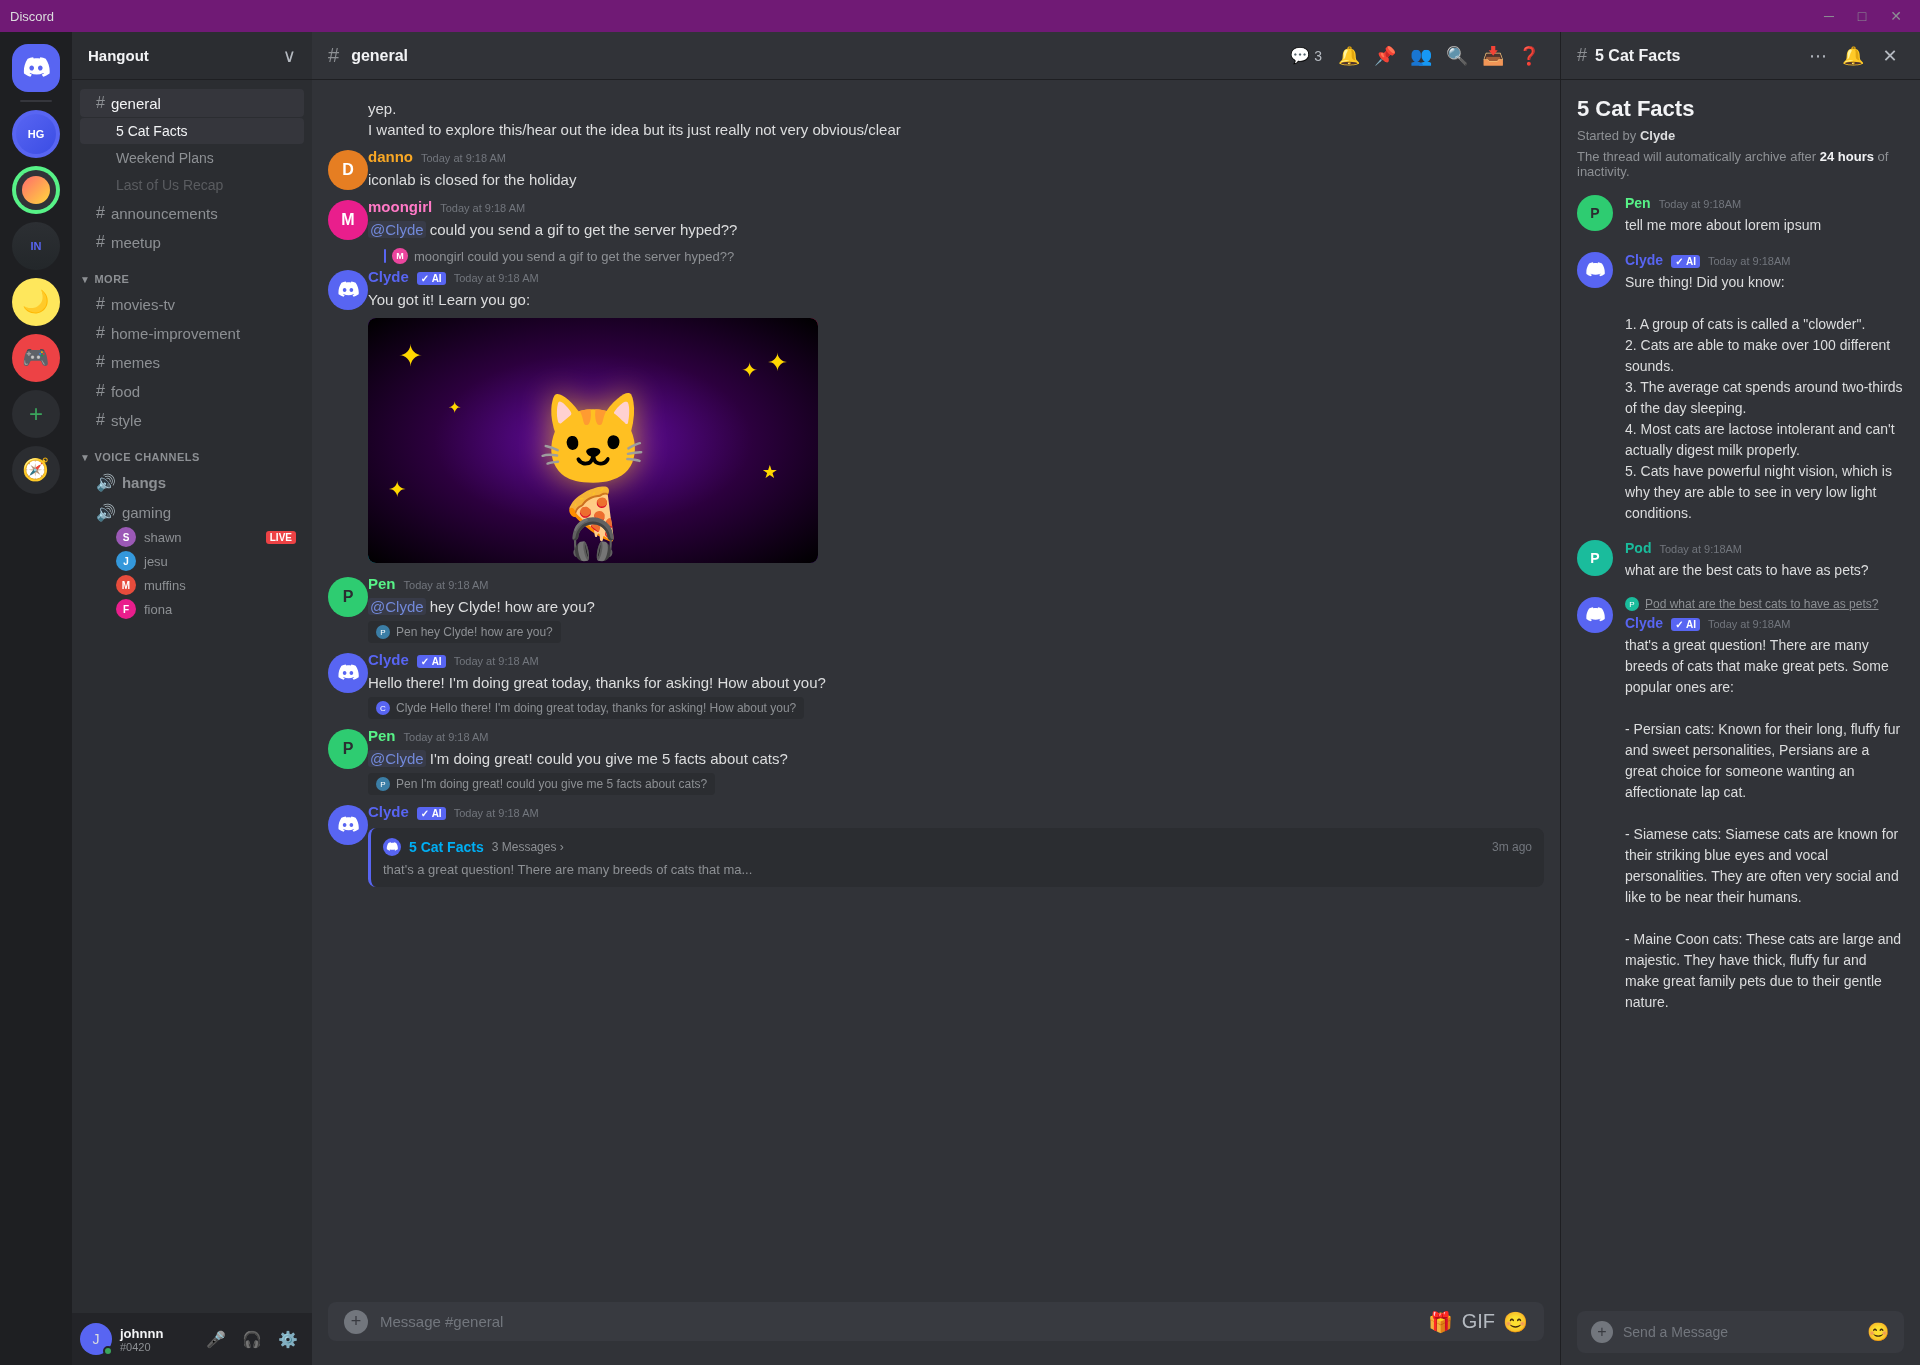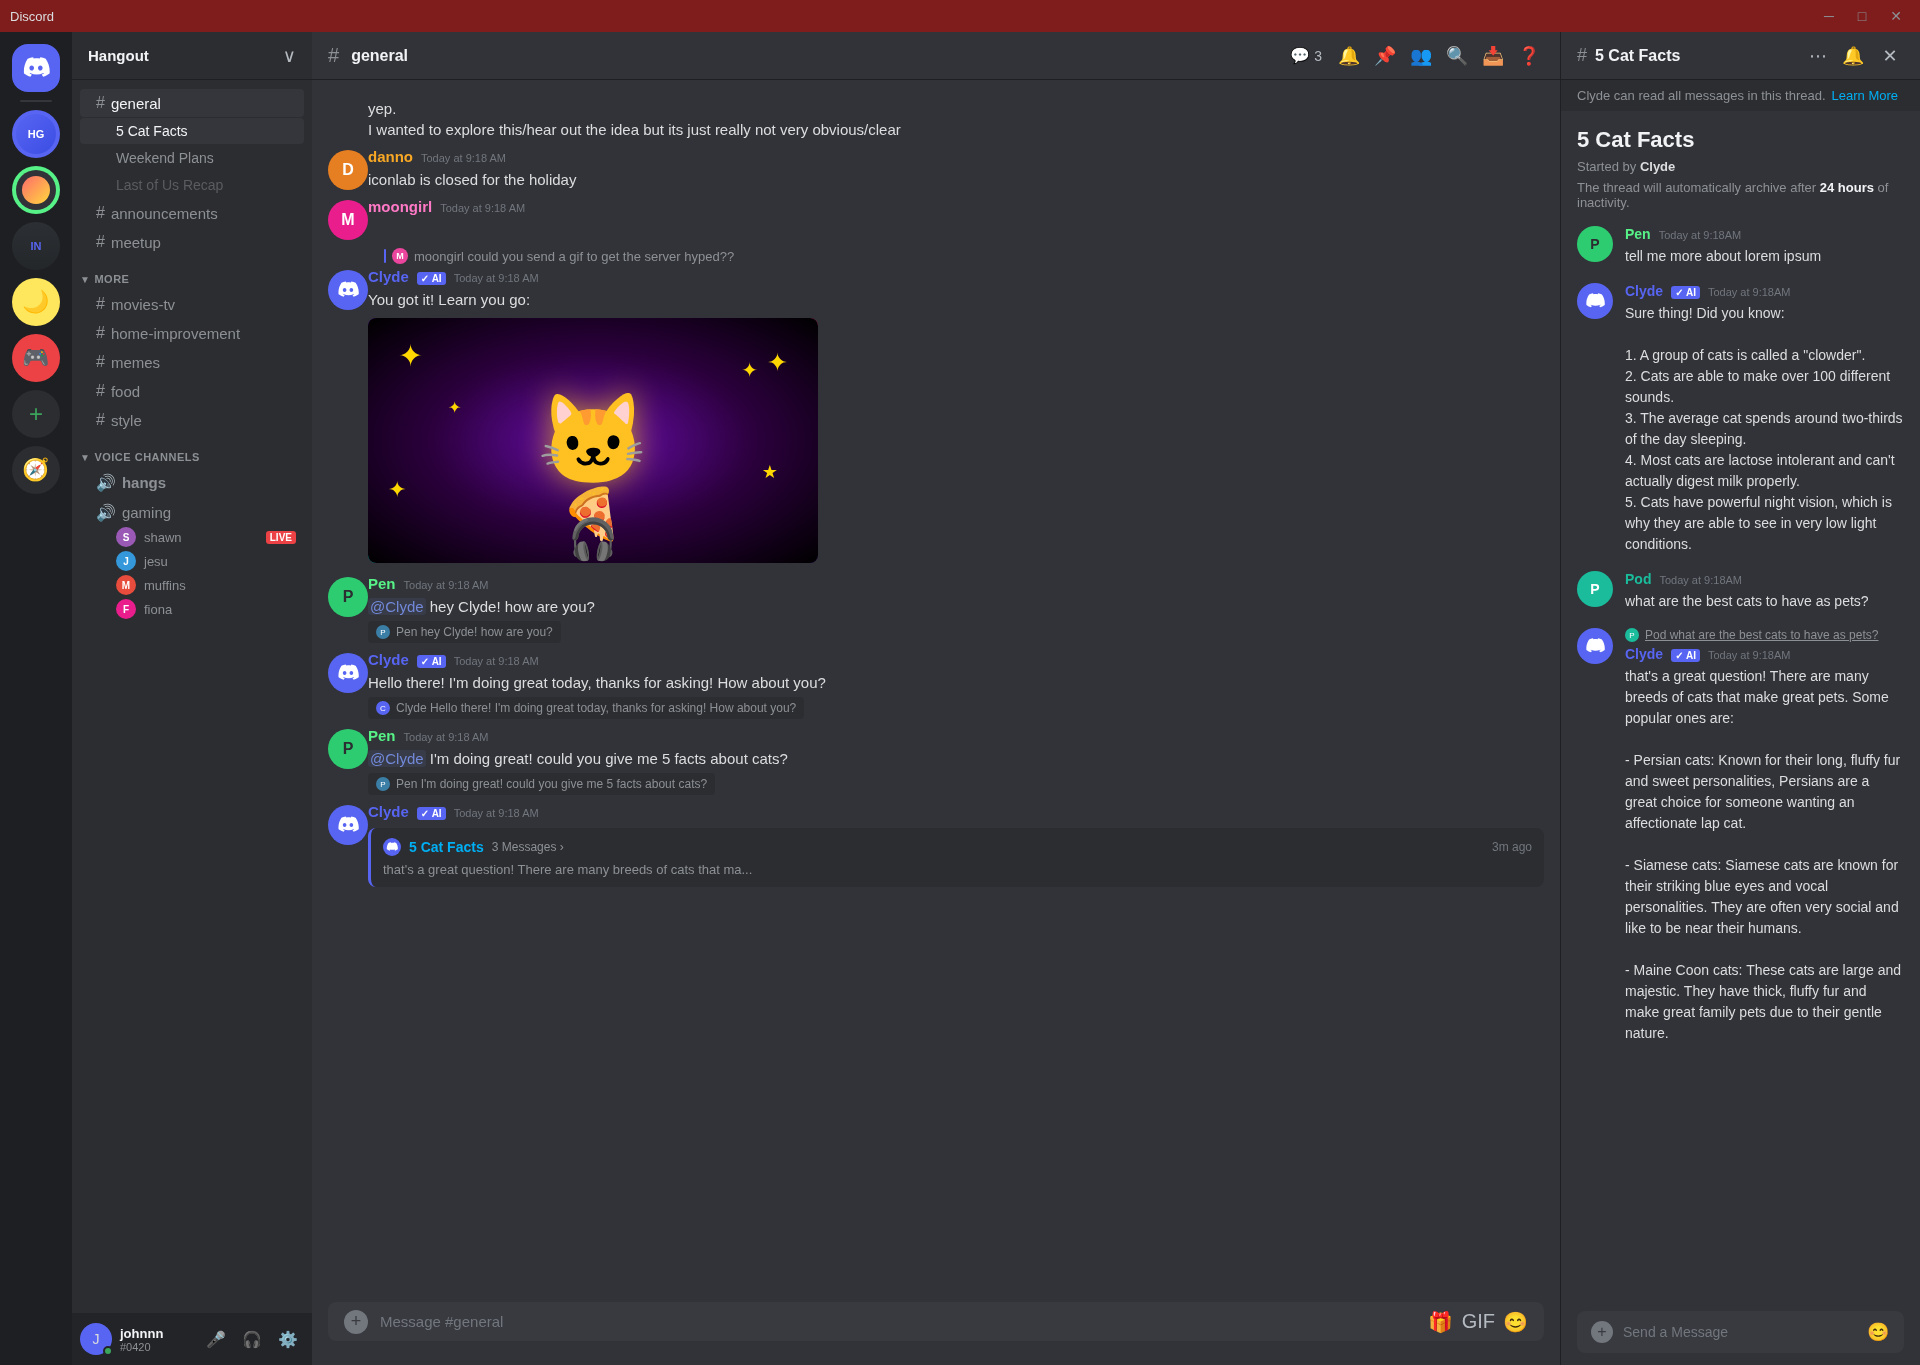--- a/index.html
+++ b/index.html
@@ -9,21 +9,21 @@
       color: #dcddde;
       width: 1920px;
       height: 1365px;
       overflow: hidden;
       display: flex;
       flex-direction: column;
     }
 
     
     .title-bar {
-      background: #7f1d1d;
+      background: #701a75;
       height: 32px;
       display: flex;
       align-items: center;
       padding: 0 10px;
       color: #dcddde;
       font-size: 13px;
       -webkit-app-region: drag;
       flex-shrink: 0;
     }
     .title-bar .app-name {
@@ -815,20 +815,21 @@
         </div>
       </div>
 
       <div class="message-group">
         <div class="avatar av-pink" style="display:flex;align-items:center;justify-content:center;font-size:16px;font-weight:700;color:white;">M</div>
         <div class="message-content">
           <div class="message-header">
             <span class="message-username username-moongirl">moongirl</span>
             <span class="message-timestamp">Today at 9:18 AM</span>
           </div>
+          <div class="message-text"><span class="mention">@Clyde</span> could you send a gif to get the server hyped??</div>
         </div>
       </div>
 
       <div style="padding: 2px 0;">
         <div class="reply-preview">
           <div style="width:2px;height:14px;background:#5865f2;border-radius:1px;margin-left:20px;"></div>
           <div style="width:16px;height:16px;border-radius:50%;background:#eb459e;display:flex;align-items:center;justify-content:center;font-size:9px;color:white;font-weight:700;">M</div>
           <span style="color:#8d9094;font-size:13px;">moongirl could you send a gif to get the server hyped??</span>
         </div>
       </div>
@@ -959,24 +960,20 @@
     <div class="thread-header">
       <span class="thread-header-icon">#</span>
       <span class="thread-header-name">5 Cat Facts</span>
       <div class="thread-header-actions">
         <div class="thread-header-btn">⋯</div>
         <div class="thread-header-btn">🔔</div>
         <div class="thread-header-btn">✕</div>
       </div>
     </div>
 
-    <div class="thread-clyde-notice">
-      <span>Clyde can read all messages in this thread.</span>
-      <span class="learn-more-link">Learn More</span>
-    </div>
 
     <div class="thread-content">
 
       <div class="thread-title-section">
         <div class="thread-big-title">5 Cat Facts</div>
         <div class="thread-started-by">
           Started by <span>Clyde</span>
         </div>
         <div class="thread-archive-notice">
           The thread will automatically archive after <strong>24 hours</strong> of inactivity.

